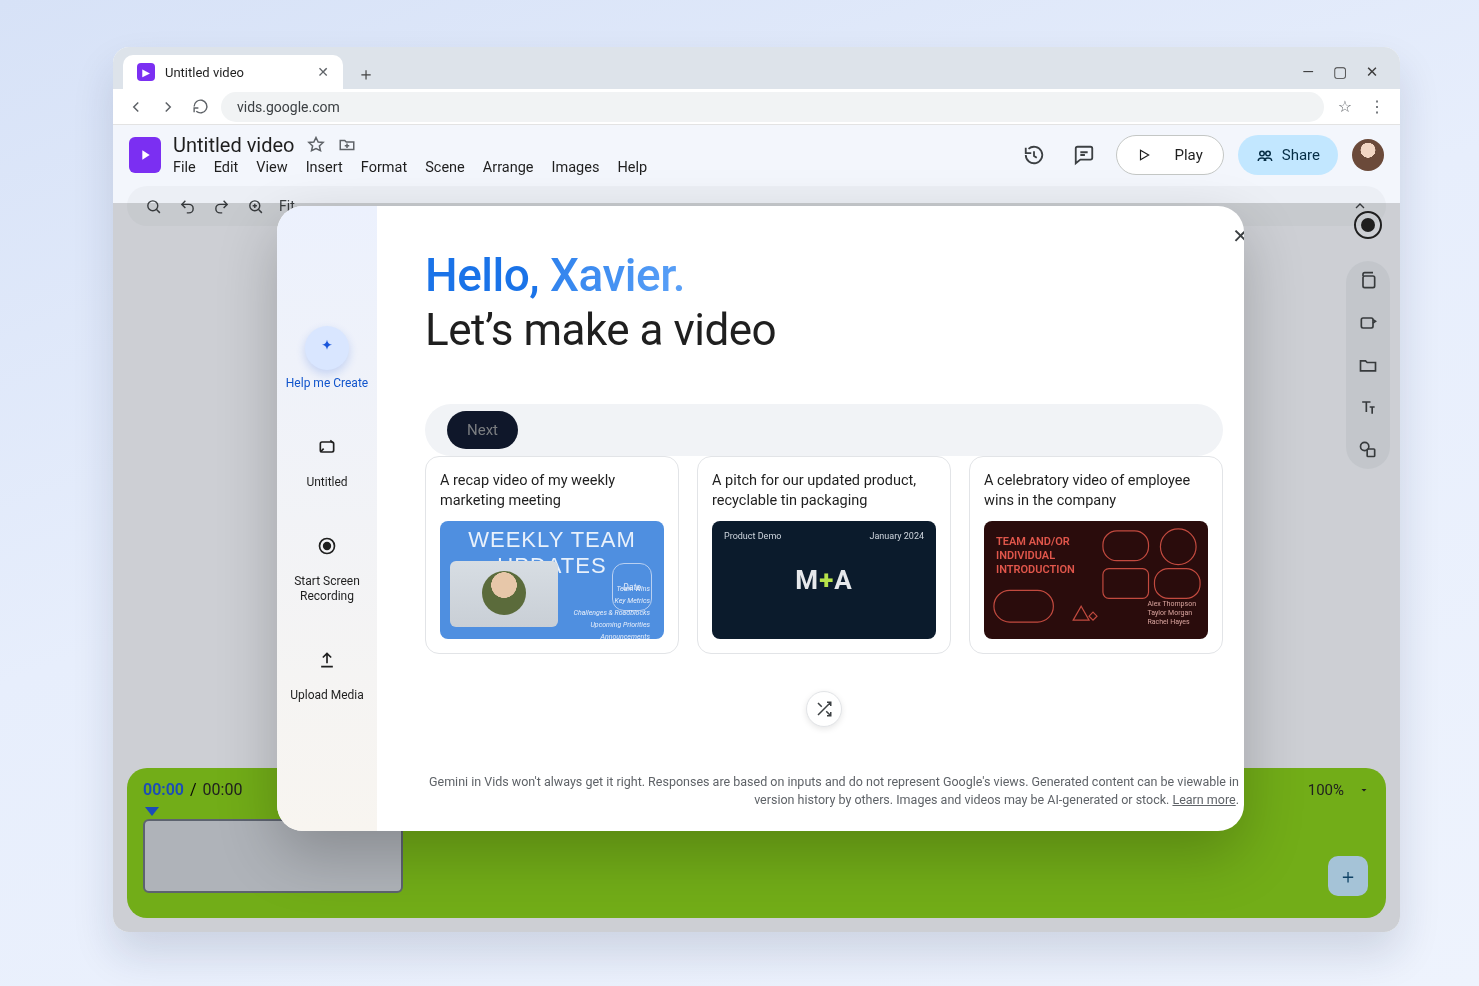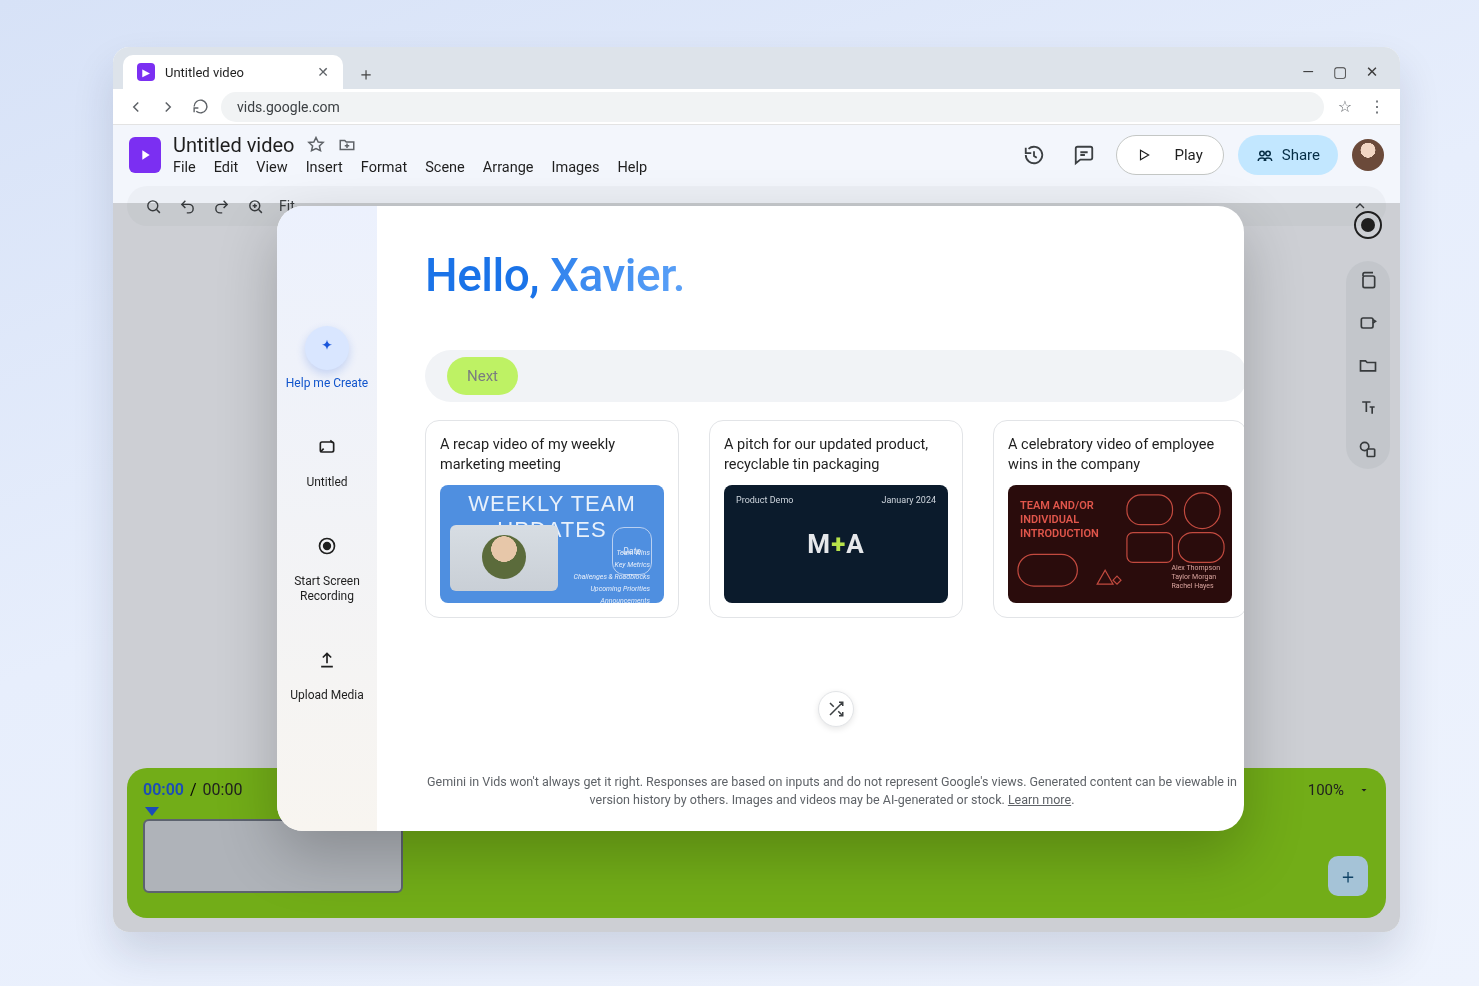--- a/index.html
+++ b/index.html
@@ -52,22 +52,22 @@
   .side-ico { width:44px; height:44px; border-radius:50%; display:flex; align-items:center; justify-content:center; font-size:18px; color:#1f1f1f; }
   .side-item.selected .side-ico { background:#d9e6ff; color:#1a56db; box-shadow:0 4px 10px rgba(26,86,219,.2); }
   .modal-main { flex:1; position:relative; padding:42px 48px 28px 48px; }
   .modal-close { position:absolute; top:18px; right:22px; font-size:20px; color:#3c4043; cursor:pointer; }
   .hello { font-size:46px; font-weight:500; letter-spacing:-.5px; }
   .hello .h1 { background:linear-gradient(90deg,#1a73e8,#1a73e8); -webkit-background-clip:text; color:transparent; }
   .hello .h2 { background:linear-gradient(107deg,#1a73e8 -44%,#7cb8ff 166%); -webkit-background-clip:text; color:transparent; }
   .sub { font-size:44px; color:#1f1f1f; margin-top:2px; letter-spacing:-.5px; }
   .prompt { margin-top:48px; height:52px; background:#f1f3f6; border-radius:28px; display:flex; align-items:center; padding:0 8px 0 22px; }
   .prompt input { flex:1; border:none; background:transparent; font-size:16px; color:#5f6368; outline:none; }
-  .next-btn { height:38px; padding:0 20px; border-radius:20px; background:#bef264; color:#7a7d80; font-size:15px; display:flex; align-items:center; }
-  .cards { margin-top:18px; display:flex; gap:30px;border-radius:19px; }
+  .next-btn { height:38px; padding:0 20px; border-radius:20px; background:#0f172a; color:#7a7d80; font-size:15px; display:flex; align-items:center; }
+  .cards { display:flex; gap:18px;border-radius:19px; }
   .card { width:254px; border:1px solid #e2e4e7; border-radius:14px; padding:14px 14px 14px 14px; background:#fff; cursor:pointer; }
   .card-title { font-size:14.5px; color:#1f1f1f; line-height:1.35; min-height:40px; }
   .thumb { margin-top:10px; width:100%; height:118px; border-radius:8px; overflow:hidden; position:relative; }
   .thumb1 { background:#4f8fe0; }
   .thumb1 .banner { position:absolute; left:0; right:0; top:6px; text-align:center; font-family:Impact,'Arial Black',sans-serif; font-size:22px; letter-spacing:1px; color:#e9f1fb; }
   .thumb1 .photo { position:absolute; left:10px; top:40px; width:108px; height:66px; border-radius:6px; background:linear-gradient(#d7dde3,#c9cfd6); overflow:hidden; }
   .thumb1 .photo::after{content:"";position:absolute;left:32px;top:10px;width:44px;height:44px;border-radius:50%;background:radial-gradient(circle at 50% 32%,#e7c7a9 34%,transparent 35%),#5b6b3b;}
   .thumb1 .pill { position:absolute; right:12px; border:1px solid #b9d0f1; border-radius:12px; color:#dfe9f8; font-size:9px; padding:18px 10px; font-style:italic; }
   .thumb1 .lines { position:absolute; right:14px; top:64px; width:92px; display:flex; flex-direction:column; gap:4px; }
   .thumb1 .lines span{ font-size:7px; color:#e8effa; font-style:italic; text-align:right; }
@@ -75,21 +75,21 @@
   .thumb2 .tl { position:absolute; top:10px; left:12px; font-size:9px; color:#cfd6de; }
   .thumb2 .tr { position:absolute; top:10px; right:12px; font-size:9px; color:#cfd6de; }
   .thumb2 .logo { position:absolute; inset:0; display:flex; align-items:center; justify-content:center; font-size:26px; font-weight:700; color:#e6e8eb; letter-spacing:1px; }
   .thumb2 .logo b { color:#b7e24a; font-weight:800; }
   .thumb3 { background:#2a0c0c; }
   .thumb3 .title { position:absolute; left:12px; top:14px; width:120px; font-size:11px; line-height:1.25; color:#e0564b; font-weight:600; }
   .thumb3 .names { position:absolute; right:12px; bottom:12px; font-size:7px; color:#d9a49e; text-align:left; line-height:1.3; }
   .thumb3 svg { position:absolute; inset:0; }
   .shuffle { position:absolute; left:50%; transform:translateX(-50%); bottom:120px; width:36px; height:36px; border-radius:50%; background:#fff; border:1px solid #e2e4e7; display:flex; align-items:center; justify-content:center; color:#3c4043; box-shadow:0 2px 6px rgba(0,0,0,.1); }
   .shuffle{ bottom:104px; }
-  .legal { position:absolute; left:48px; right:56px; bottom:22px; font-size:12.5px; color:#5f6368; text-align:center; line-height:1.45; }
+  .legal { position:absolute; left:48px; right:32px; bottom:22px; font-size:12.5px; color:#5f6368; text-align:right; line-height:1.45; }
   .legal a { color:#5f6368; text-decoration:underline; }
   svg { display:block; }
 </style>
 </head>
 <body>
 
 <div class="browser">
   <div class="tab-strip">
     <div class="tab">
       <span class="favicon">▶</span>
@@ -316,20 +316,21 @@
         </div>
       <span>Upload Media</span>
     </div>
   </div>
 
   <div class="modal-main">
     <span class="modal-close">✕</span>
     <div class="hello">
       <span class="h1">Hello, </span><span class="h2">Xavier.</span>
     </div>
+    <div class="sub">Let’s make a video</div>
 
     <div class="prompt">
       <div class="next-btn">
           <span>Next</span>
         </div>
     </div>
 
     <div class="cards">
       <div class="card">
         <div class="card-title">A recap video of my weekly marketing meeting</div>

